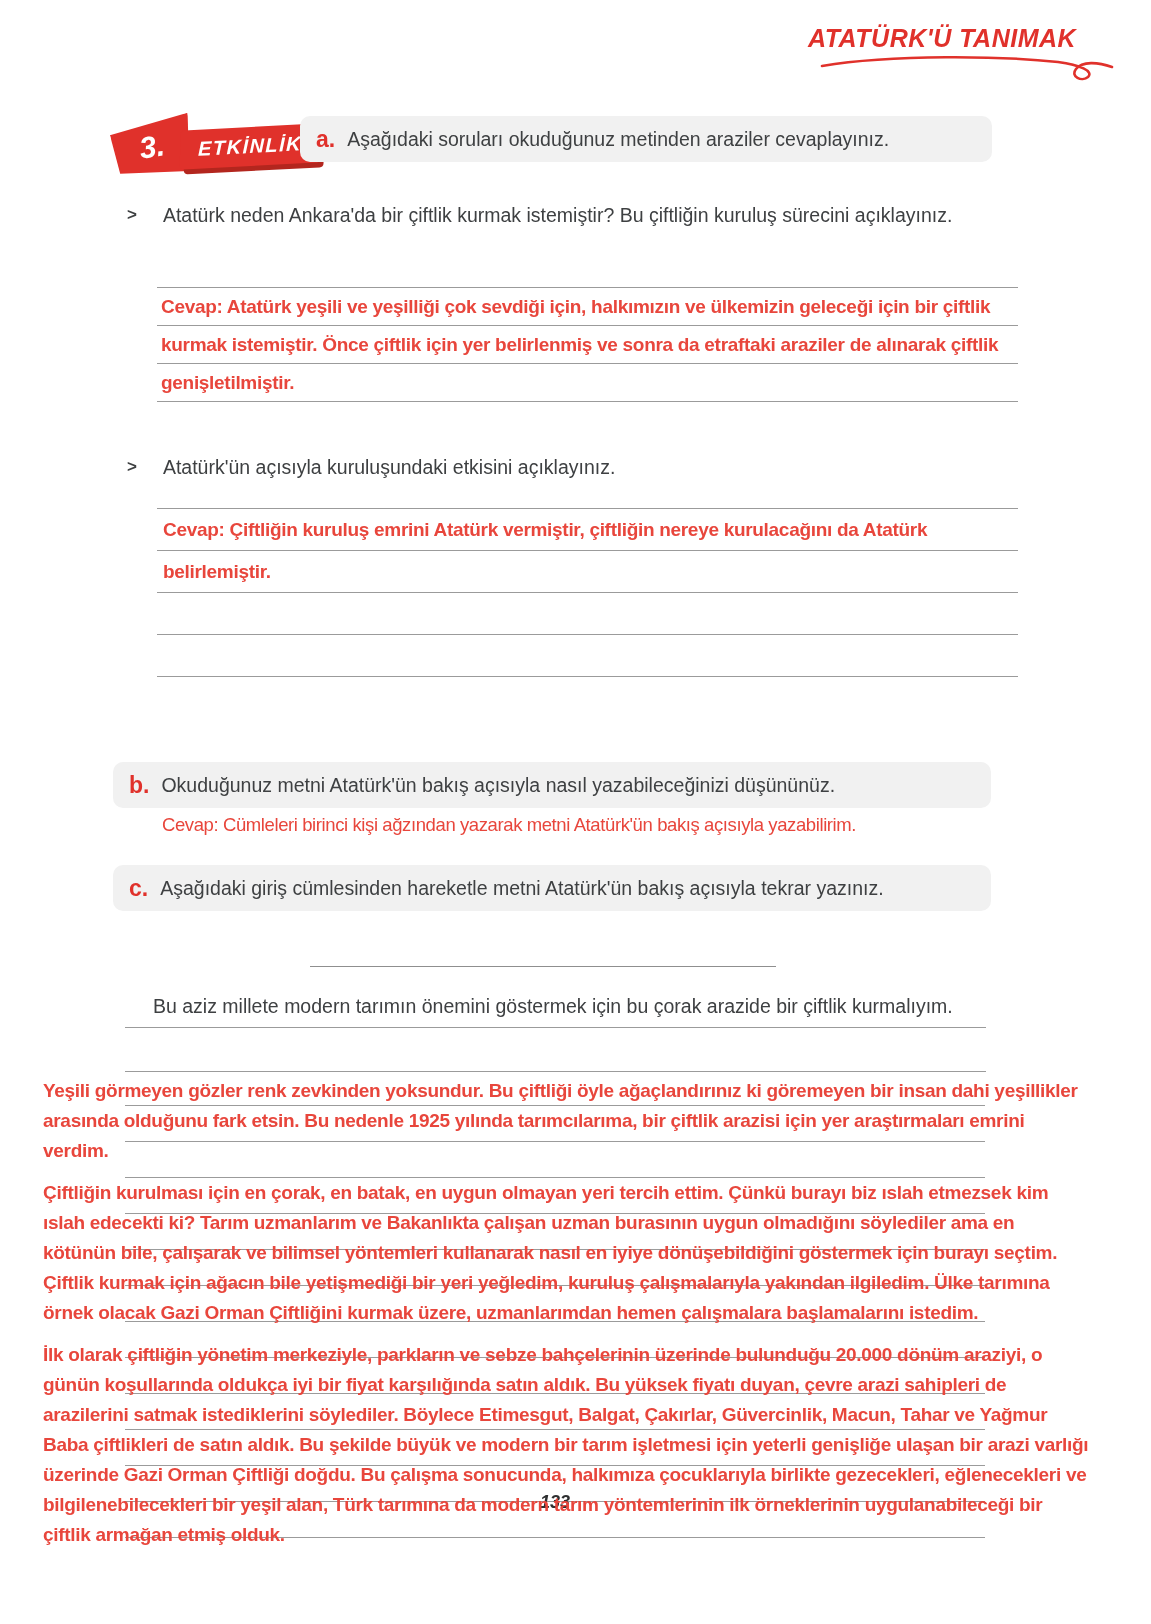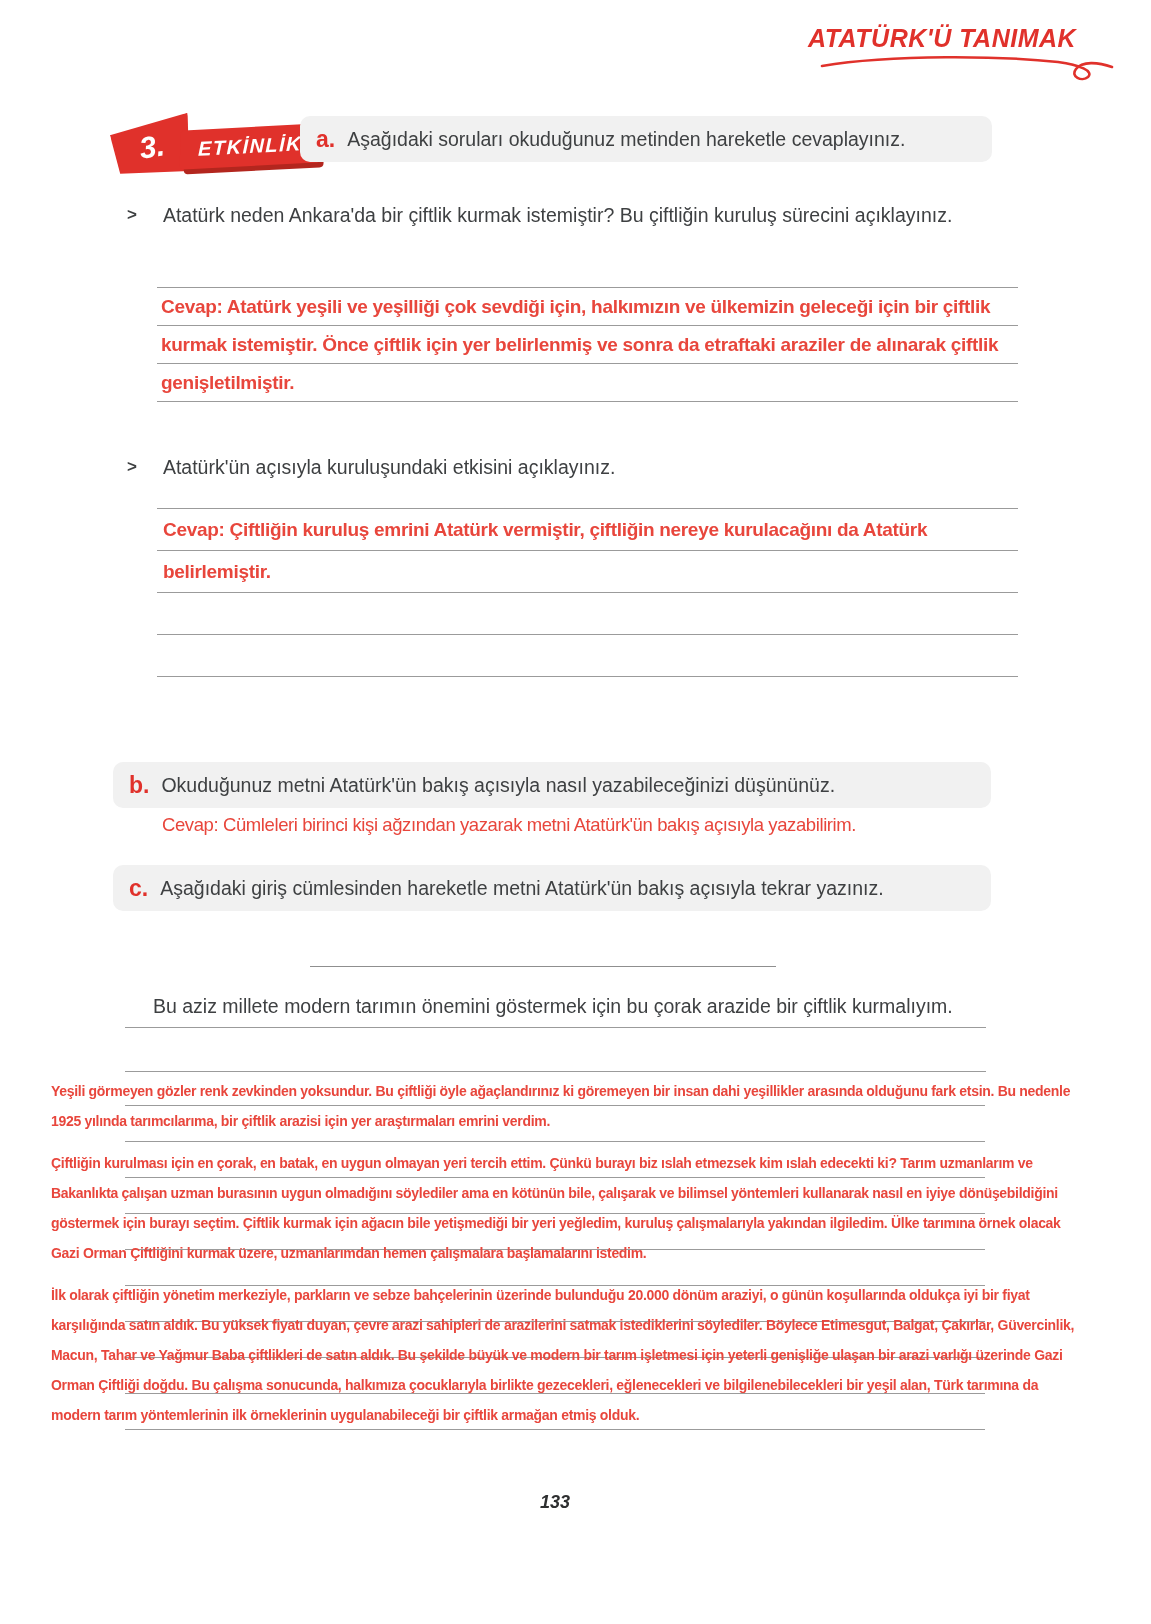--- a/index.html
+++ b/index.html
@@ -84,22 +84,22 @@
     font-size:19.5px; color:#3e4042; line-height:44px;
   }
   .starter p { margin:0; text-indent:28px; }
 
   .c-answers { position:absolute; left:35px; top:1076px; width:1056px; }
   .c-lines {
     position:absolute; left:90px; right:106px; top:-6px; bottom:6px;
     background:repeating-linear-gradient(to bottom, transparent 0 35px, #9b9b9b 35px 36px);
   }
   .c-answers p {
-    position:relative; z-index:2; margin:0 0 12px 16px;
-    color:#e8463c; font-weight:bold; font-size:14px; letter-spacing:-0.3px; line-height:30px;
+    position:relative; z-index:2; margin:0 0 12px 8px;
+    color:#e8463c; font-weight:bold; font-size:19px; letter-spacing:-0.3px; line-height:30px;
   }
 
   .page-number {
     position:absolute; left:540px; top:1492px; z-index:1;
     color:#2e2f30; font-weight:bold; font-style:italic; font-size:18px;
   }
 </style>
 </head>
 <body>
 
@@ -110,21 +110,21 @@
     <path d="M4 16 C 75 4, 185 6, 240 12 C 262 15, 276 21, 270 27 C 264 32, 252 27, 258 19 C 264 11, 280 12, 294 17" fill="none" stroke="#e0312b" stroke-width="2.6" stroke-linecap="round"></path>
   </svg>
 
   <div class="badge-num">
     <span>3.</span>
   </div>
   <div class="badge-label">ETKİNLİK</div>
 
   <div class="bar bar-a">
     <span class="bar-letter">a.</span>
-    <span class="bar-text">Aşağıdaki soruları okuduğunuz metinden hareketle cevaplayınız.</span>
+    <span class="bar-text">Aşağıdaki soruları okuduğunuz metinden araziler cevaplayınız.</span>
   </div>
 
   <div class="question q1">
     <span class="bullet">&gt;</span>
     <span class="q-text">Atatürk neden Ankara'da bir çiftlik kurmak istemiştir? Bu çiftliğin kuruluş sürecini açıklayınız.</span>
   </div>
 
   <div class="answer-block a1">
     <p class="answer-red">Cevap: Atatürk yeşili ve yeşilliği çok sevdiği için, halkımızın ve ülkemizin geleceği için bir çiftlik kurmak istemiştir. Önce çiftlik için yer belirlenmiş ve sonra da etraftaki araziler de alınarak çiftlik genişletilmiştir.</p>
   </div>

